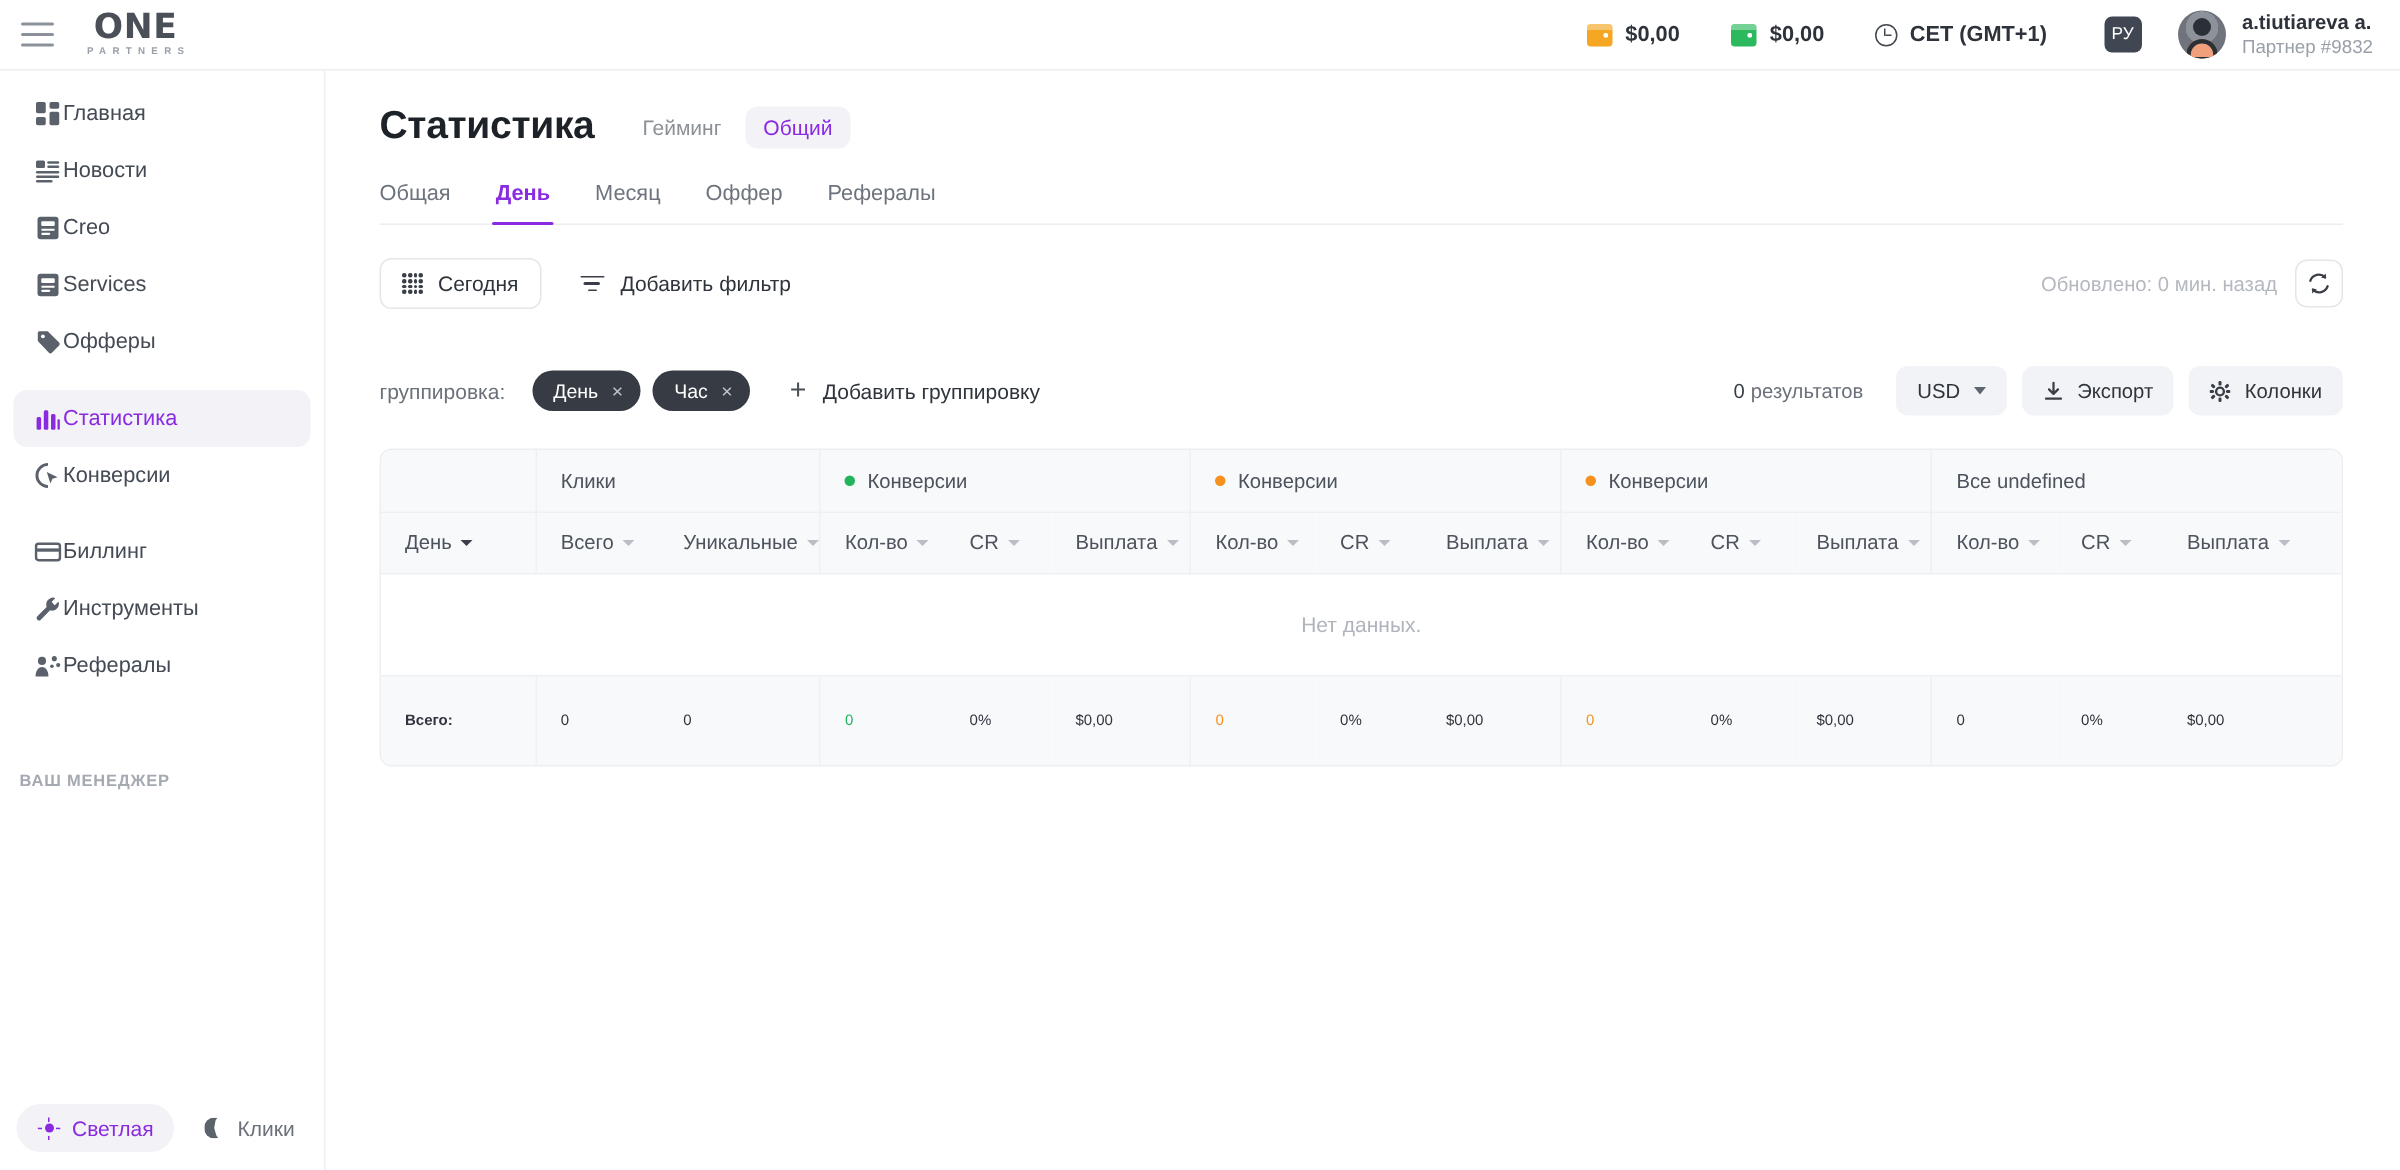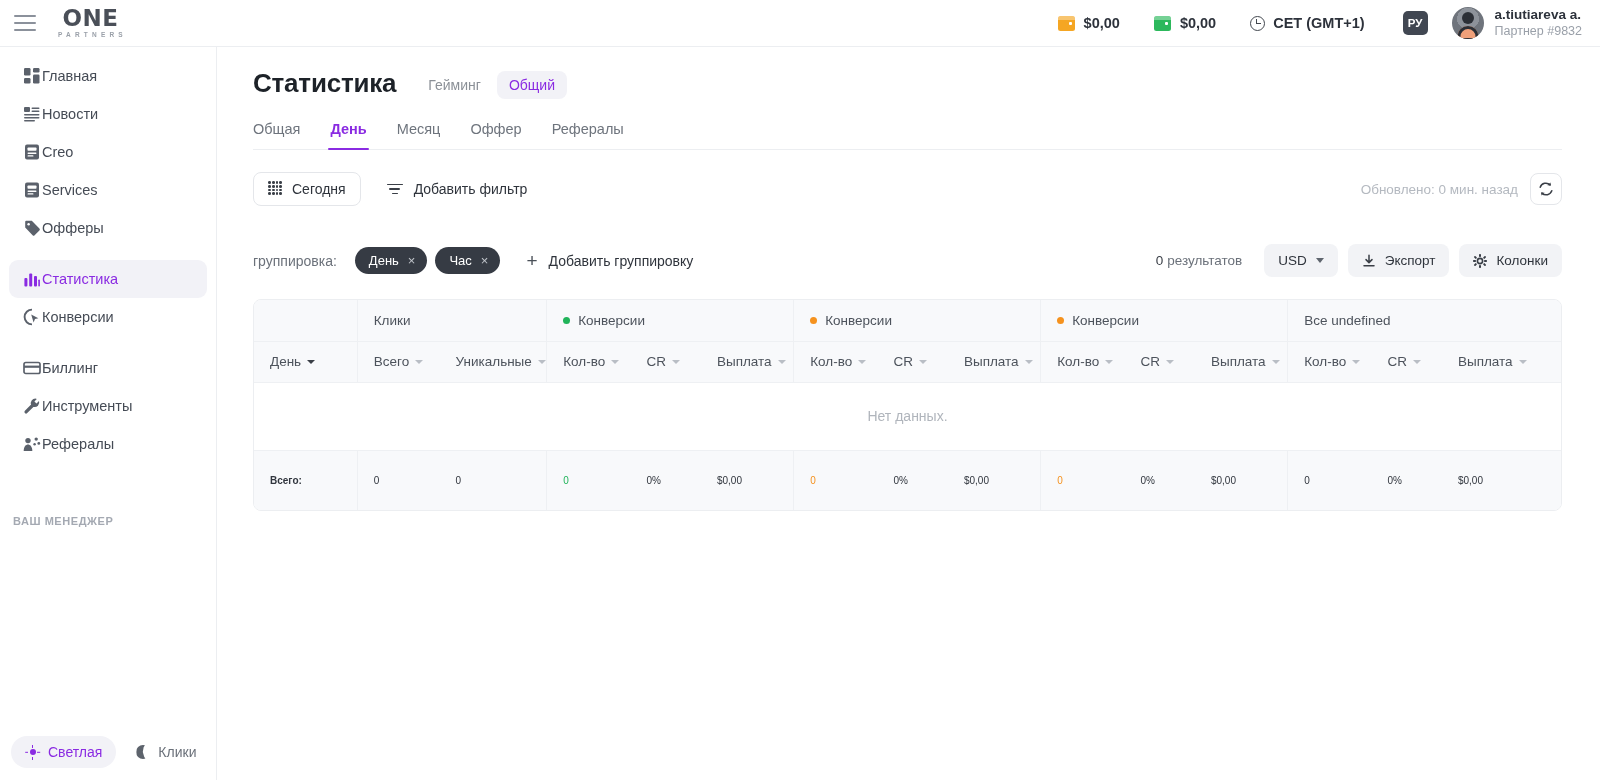--- a/index.html
+++ b/index.html
@@ -50,21 +50,21 @@
   .wallet::before {
     content: ""; position: absolute; left: 0; top: 0; width: 17px; height: 4px;
     background: rgba(255,255,255,.35); border-radius: 2.5px 2.5px 0 0;
   }
   .tz { display: flex; align-items: center; gap: 8px; font-size: 14.5px; font-weight: 600; color: #2d323b; margin-right: 38px; }
   .clock { width: 15px; height: 15px; border: 1.5px solid #42474f; border-radius: 50%; position: relative; }
   .clock::after { content: ""; position: absolute; left: 5px; top: 2.6px; width: 1.3px; height: 5px; background: #42474f; }
   .clock::before { content: ""; position: absolute; left: 5.6px; top: 6.5px; width: 4px; height: 1.3px; background: #42474f; }
   .lang {
     width: 25px; height: 24px; border-radius: 5px; background: #414752; color: #fff;
-    font-size: 11.5px; font-weight: 700; display: flex; align-items: center; justify-content: center;
+    font-size: 11.5px; font-weight: 400; display: flex; align-items: center; justify-content: center;
     margin-right: 24px; cursor: pointer;
   }
   .user { display: flex; align-items: center; gap: 11px; cursor: pointer; }
   .avatar {
     width: 32px; height: 32px; border-radius: 50%;
     background: radial-gradient(circle at 50% 36%, #8d929a 0 42%, #6f747c 42% 100%);
     position: relative; overflow: hidden; flex: 0 0 32px;
   }
   .avatar::before {
     content: ""; position: absolute; left: 50%; top: 5px; transform: translateX(-50%);
@@ -170,21 +170,21 @@
   .tabs { display: flex; gap: 30px; margin-top: 16px; border-bottom: 1px solid #eceef1; }
   .tab { font-size: 14.5px; color: #6e747d; padding: 6px 0 12px; cursor: pointer; position: relative; }
   .tab.active { color: #8a2be2; font-weight: 600; }
   .tab.active::after {
     content: ""; position: absolute; left: -2px; right: -2px; bottom: -1px; height: 2.5px;
     background: #8a2be2; border-radius: 2px;
   }
 
   .filterbar { display: flex; align-items: center; margin-top: 22px; }
   .btn-today {
-    display: flex; align-items: flex-start; gap: 10px; border: 1px solid #e4e6ea; border-radius: 8px;
+    display: flex; align-items: center; gap: 10px; border: 1px solid #e4e6ea; border-radius: 8px;
     padding: 8px 14px; font-size: 14px; color: #2f343c; cursor: pointer; background: #fff;
   }
   .dots-ic { width: 14px; height: 14px; display: grid; grid-template-columns: repeat(4,1fr); grid-template-rows: repeat(4,1fr); gap: 1px; flex:0 0 14px;}
   .dots-ic span { background: #3a3f47; border-radius: 50%; }
   .add-filter {
     display: flex; align-items: center; gap: 11px; margin-left: 26px;
     font-size: 14px; color: #2f343c; font-weight: 500; cursor: pointer;
   }
   .filter-ic { width: 16px; height: 12px; display: flex; flex-direction: column; justify-content: center; gap: 3px; flex:0 0 16px; }
   .filter-ic i { height: 1.6px; background: #3a3f47; border-radius: 2px; }

